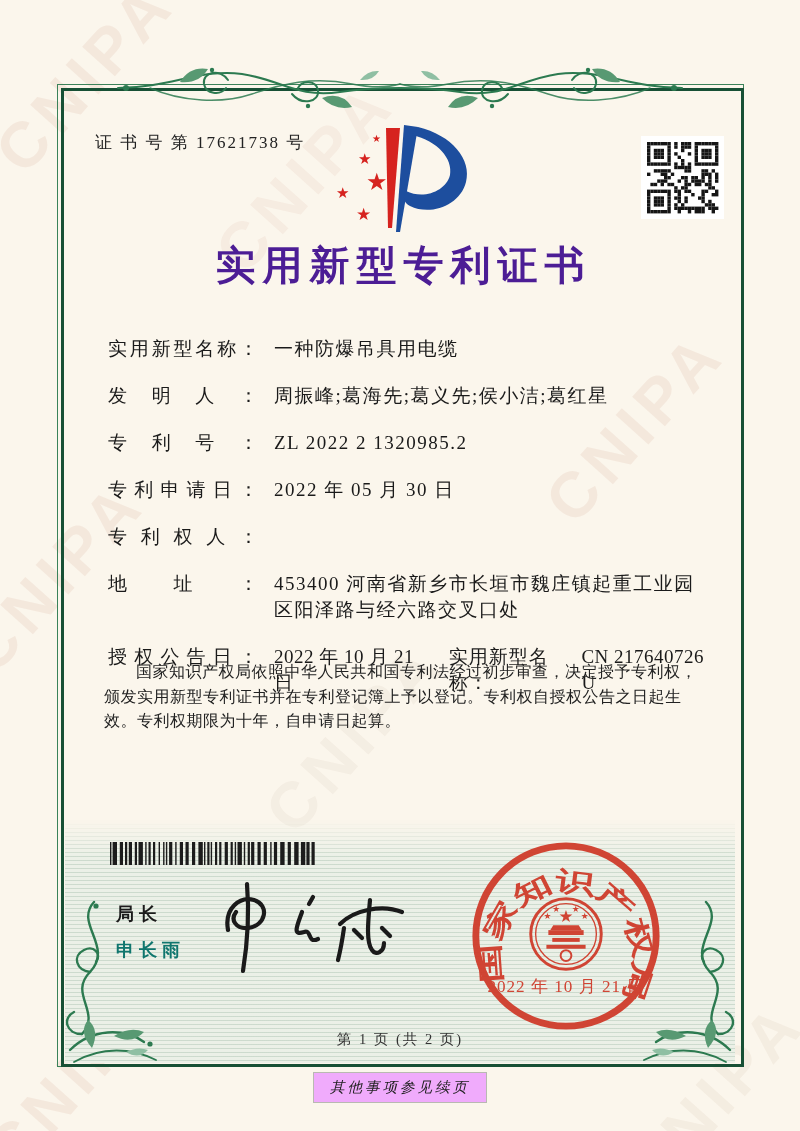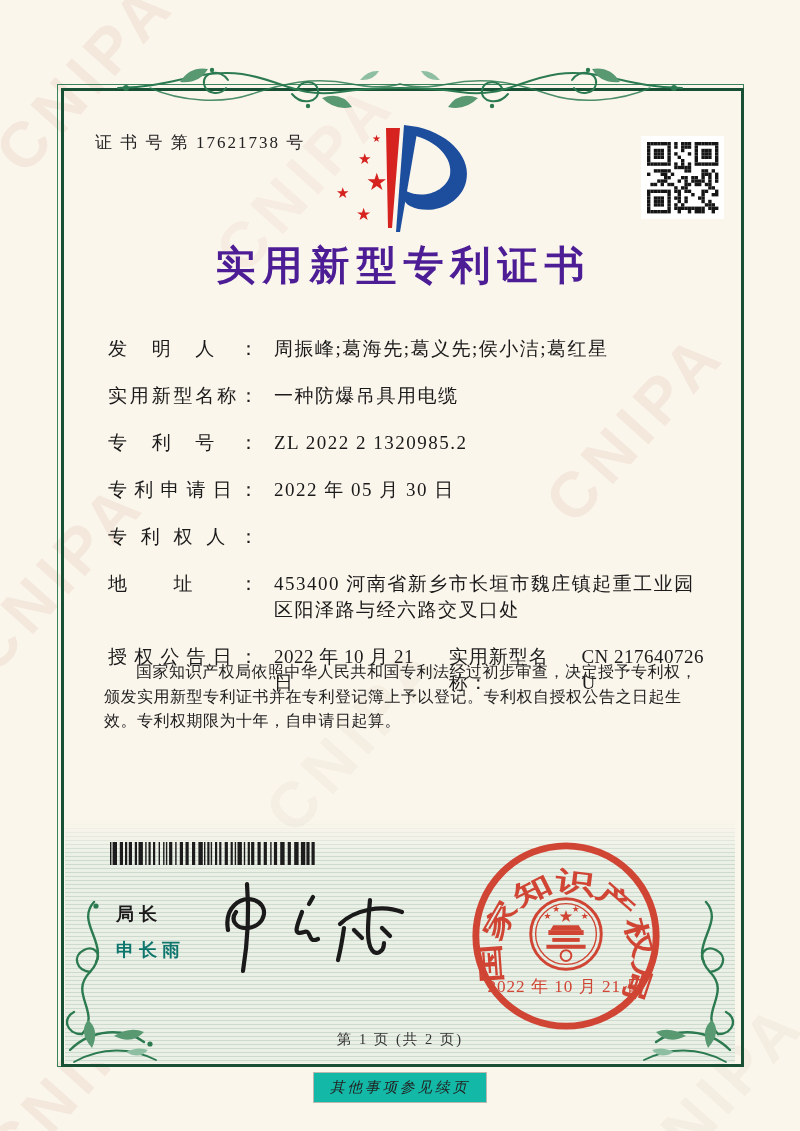--- a/index.html
+++ b/index.html
@@ -39,21 +39,21 @@
   .sig-title{position:absolute;left:116px;top:902px;font-family:"Liberation Sans","DejaVu Sans",sans-serif;
              font-size:18px;font-weight:600;letter-spacing:5px;color:#1b1b1b;}
   .sig-name{position:absolute;left:116px;top:938px;font-family:"Liberation Sans","DejaVu Sans",sans-serif;
             font-size:18px;font-weight:600;letter-spacing:5px;color:#0f766e;}
   .sig-script{position:absolute;left:212px;top:878px;}
   .seal{position:absolute;left:468px;top:838px;width:196px;height:196px;z-index:3;
         mix-blend-mode:multiply;opacity:0.95;}
   .page-info{position:absolute;left:0;top:1030px;width:100%;text-align:center;font-size:14.5px;
              letter-spacing:2px;color:#333;}
   .footer-note{position:absolute;left:0;top:1072px;width:100%;text-align:center;}
-  .footer-note span{display:inline-block;background:#14b8a6;border:1px solid #b9b9b2;padding:5px 16px;
+  .footer-note span{display:inline-block;background:#f0abfc;border:1px solid #b9b9b2;padding:5px 16px;
              font-size:14.5px;letter-spacing:3px;font-style:italic;color:#222;}
 </style>
 </head>
 <body>
 
 <div class="page">
 
   <div class="wm" style="left:-30px;top:40px;">CNIPA</div>
   <div class="wm" style="left:190px;top:140px;color:rgba(205,150,125,0.10);">CNIPA</div>
   <div class="wm" style="left:520px;top:390px;">CNIPA</div>
@@ -357,26 +357,26 @@
           <rect x="57.0" y="74.0" width="3.4" height="3.4" fill="#151515"></rect>
           <rect x="60.4" y="74.0" width="3.4" height="3.4" fill="#151515"></rect>
           <rect x="70.6" y="74.0" width="3.4" height="3.4" fill="#151515"></rect>
         </svg>
     </div>
 
     <div class="title">实用新型专利证书</div>
 
     <div class="fields">
       <div class="frow">
+        <span class="flabel">实用新型名称：</span>
+        <span class="fvalue">一种防爆吊具用电缆</span>
+      </div>
+      <div class="frow">
         <span class="flabel">发明人：</span>
         <span class="fvalue">周振峰;葛海先;葛义先;侯小洁;葛红星</span>
-      </div>
-      <div class="frow">
-        <span class="flabel">实用新型名称：</span>
-        <span class="fvalue">一种防爆吊具用电缆</span>
       </div>
       <div class="frow">
         <span class="flabel">专利号：</span>
         <span class="fvalue">ZL 2022 2 1320985.2</span>
       </div>
       <div class="frow">
         <span class="flabel">专利申请日：</span>
         <span class="fvalue">2022 年 05 月 30 日</span>
       </div>
       <div class="frow">

